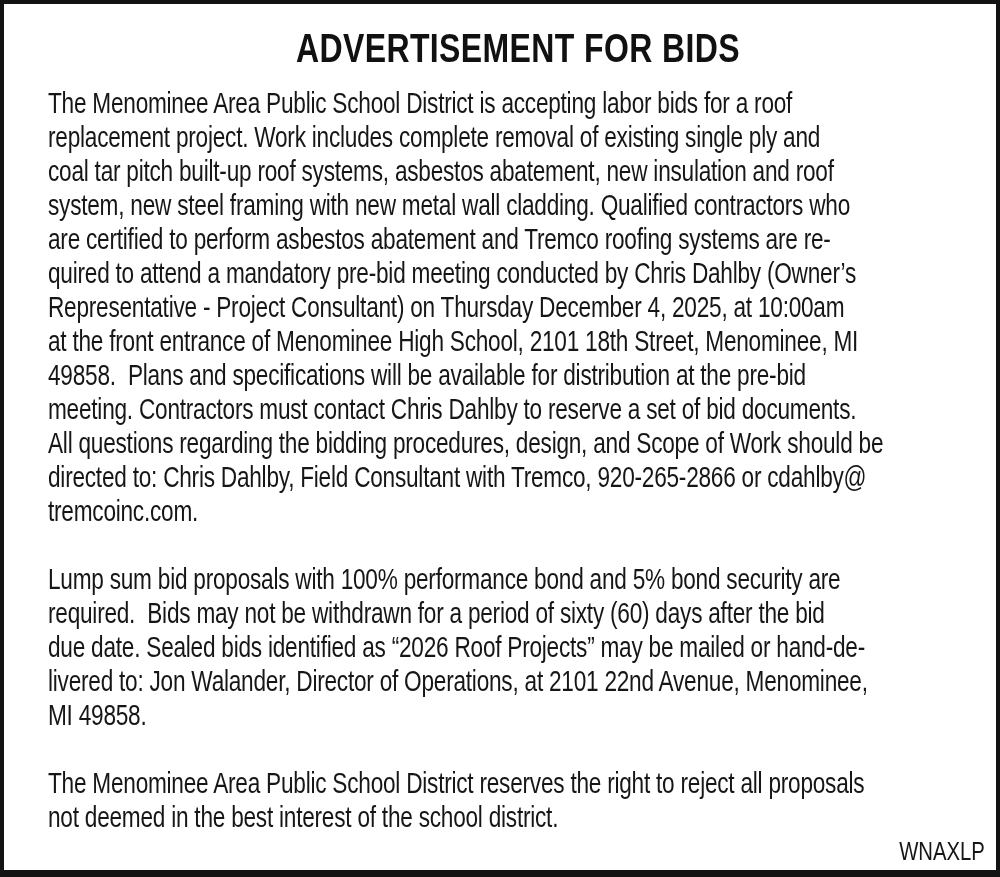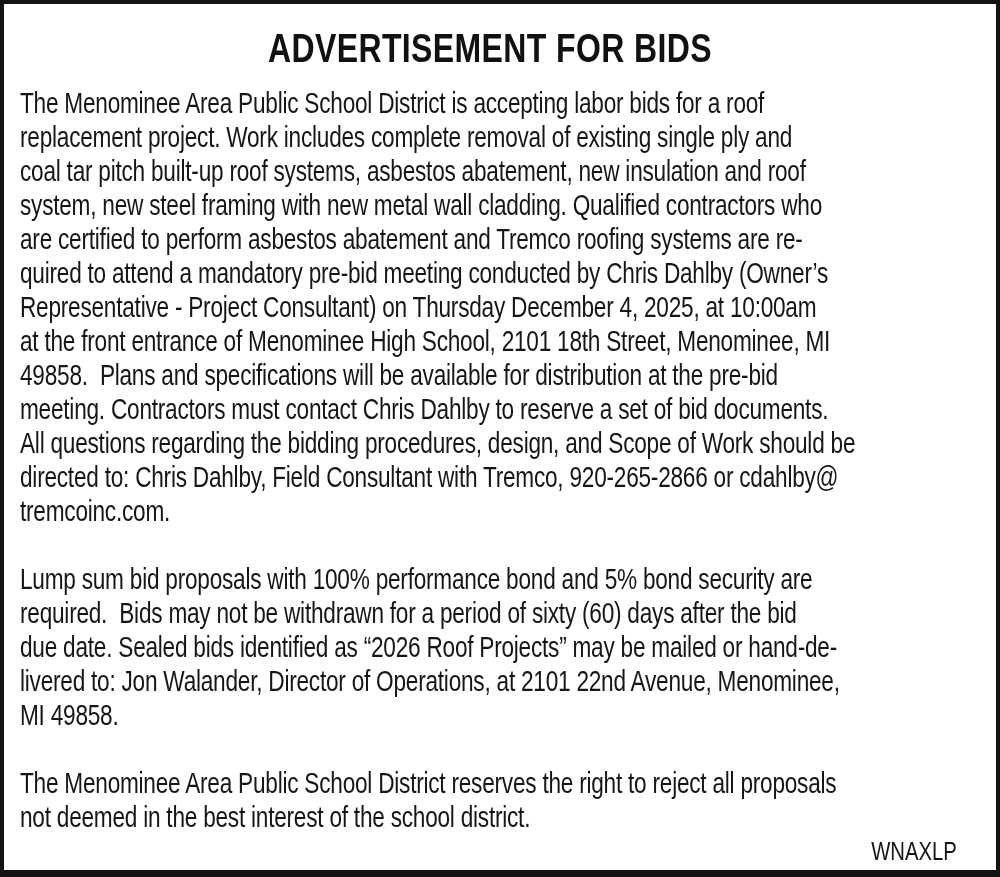--- a/index.html
+++ b/index.html
@@ -13,21 +13,21 @@
     height: 877px;
     box-sizing: border-box;
     background: #ffffff;
     border: 4px solid #131313;
     border-bottom-width: 7px;
     overflow: hidden;
     font-family: "Liberation Sans", sans-serif;
     color: #161616;
   }
   .inner {
-    padding: 16px 26px 0 16px;
+    padding: 16px 26px 0 44px;
   }
   
   .condensed {
     transform: scaleX(0.78);
     transform-origin: top left;
     width: 1205px;
   }
   .ad-title {
     margin: 6px 0 16px 0;
     text-align: center;

